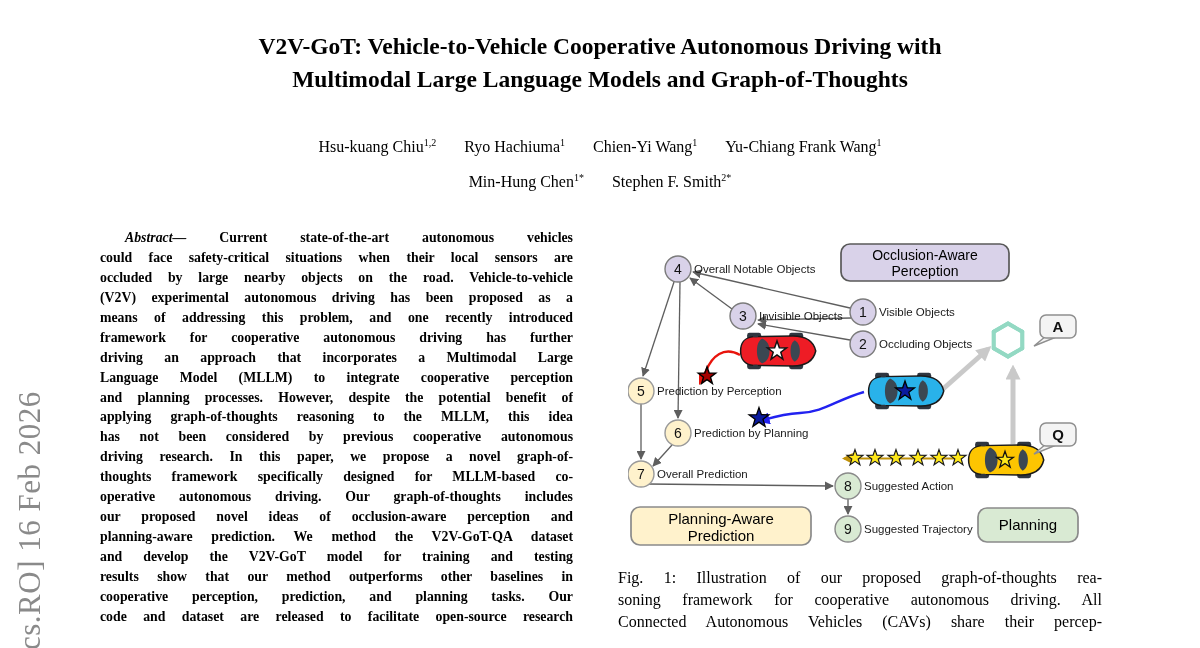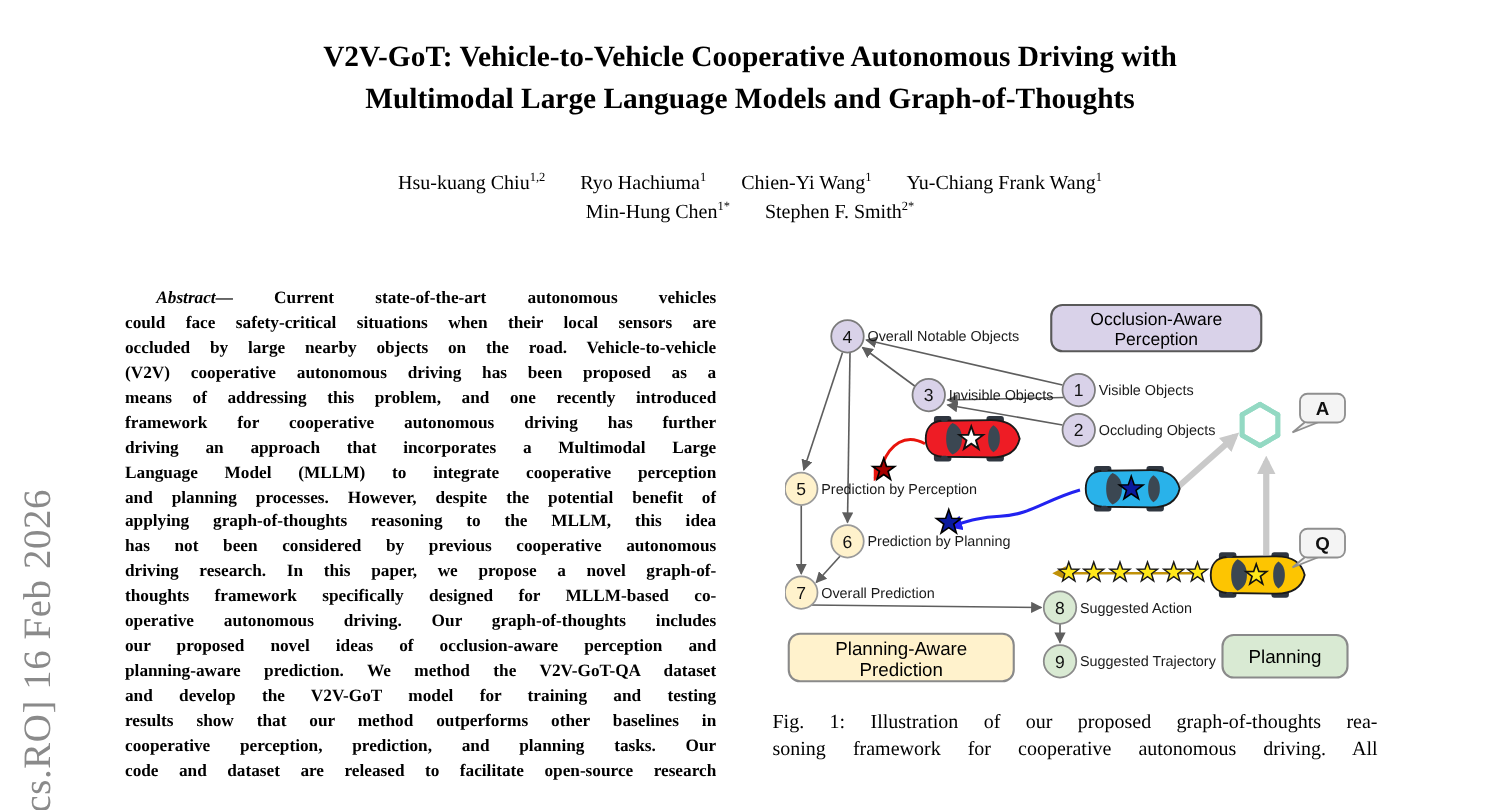--- a/index.html
+++ b/index.html
@@ -13,21 +13,21 @@
     font-family:"Liberation Serif", serif; font-size:31px; color:#8a8a8a;
     white-space:nowrap; letter-spacing:0.5px; }
 
   
   .title { position:absolute; left:60px; top:30px; width:1080px; text-align:center;
     font-weight:bold; font-size:23.5px; line-height:33px; }
   .title .tline { display:block; }
   .authors { position:absolute; left:60px; width:1080px; display:flex;
     justify-content:center; gap:28px; font-size:16px; }
   .authors-r1 { top:137px; }
-  .authors-r2 { top:160px; }
+  .authors-r2 { top:172px; }
   .author sup { font-size:10px; }
 
   
   .abstract { position:absolute; left:100px; top:228px; width:473px;
     font-weight:bold; font-size:13.8px; line-height:19.95px; overflow:hidden; }
   .aline { text-align:justify; text-align-last:justify; height:19.95px; }
   .aline.first { text-indent:25px; }
   .abs-label { font-style:italic; }
 
   
@@ -73,21 +73,21 @@
   <div class="authors authors-r2">
       <span class="author"><span>Min-Hung Chen</span><sup>1*</sup></span>
       <span class="author"><span>Stephen F. Smith</span><sup>2*</sup></span>
     </div>
 
   <div class="abstract">
     <div class="aline first"><span class="abs-label">Abstract—</span> <span>Current state-of-the-art autonomous vehicles</span></div>
     <div>
         <div class="aline">could face safety-critical situations when their local sensors are</div>
         <div class="aline">occluded by large nearby objects on the road. Vehicle-to-vehicle</div>
-        <div class="aline">(V2V) cooperative autonomous driving has been proposed as a</div>
+        <div class="aline">(V2V) experimental autonomous driving has been proposed as a</div>
         <div class="aline">means of addressing this problem, and one recently introduced</div>
         <div class="aline">framework for cooperative autonomous driving has further</div>
         <div class="aline">driving an approach that incorporates a Multimodal Large</div>
         <div class="aline">Language Model (MLLM) to integrate cooperative perception</div>
         <div class="aline">and planning processes. However, despite the potential benefit of</div>
         <div class="aline">applying graph-of-thoughts reasoning to the MLLM, this idea</div>
         <div class="aline">has not been considered by previous cooperative autonomous</div>
         <div class="aline">driving research. In this paper, we propose a novel graph-of-</div>
         <div class="aline">thoughts framework specifically designed for MLLM-based co-</div>
         <div class="aline">operative autonomous driving. Our graph-of-thoughts includes</div>
@@ -251,15 +251,16 @@
         <path class="bubble-tail" d="M418,208 L406,218 L426,210 Z"></path>
         <rect x="412" y="187" width="36" height="23" rx="6" class="bubble"></rect>
         <text class="btltr" x="430" y="204">Q</text>
       </g>
     </svg>
   </div>
 
   <div class="caption">
       <div class="cline">Fig. 1: Illustration of our proposed graph-of-thoughts rea-</div>
       <div class="cline">soning framework for cooperative autonomous driving. All</div>
+      <div class="cline">Connected Autonomous Vehicles (CAVs) share their percep-</div>
     </div>
 
 </div>
 
 </body></html>

